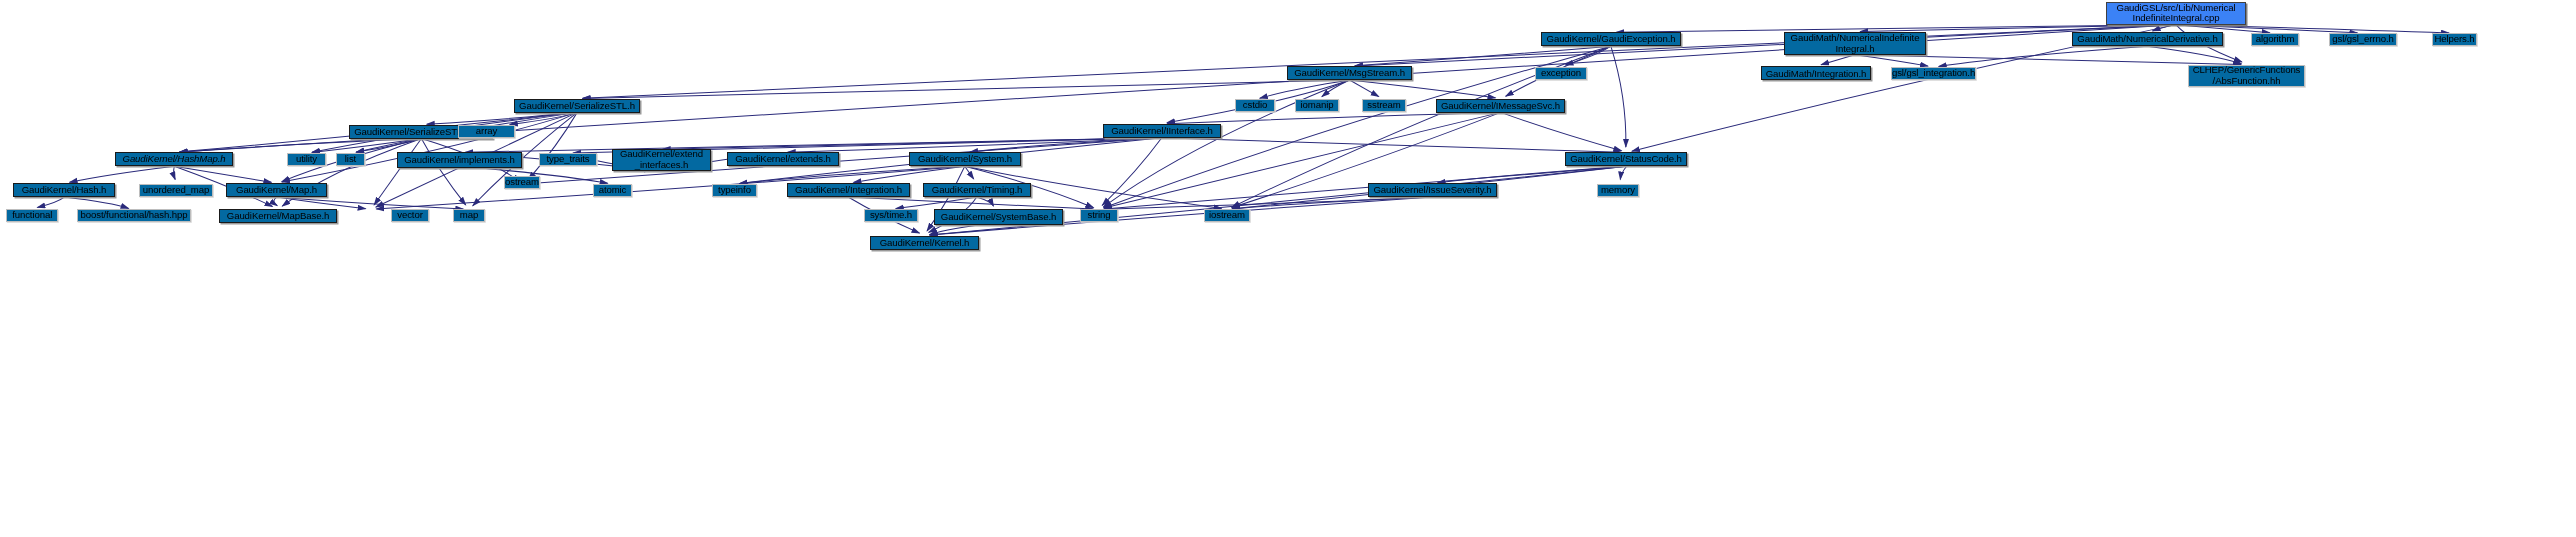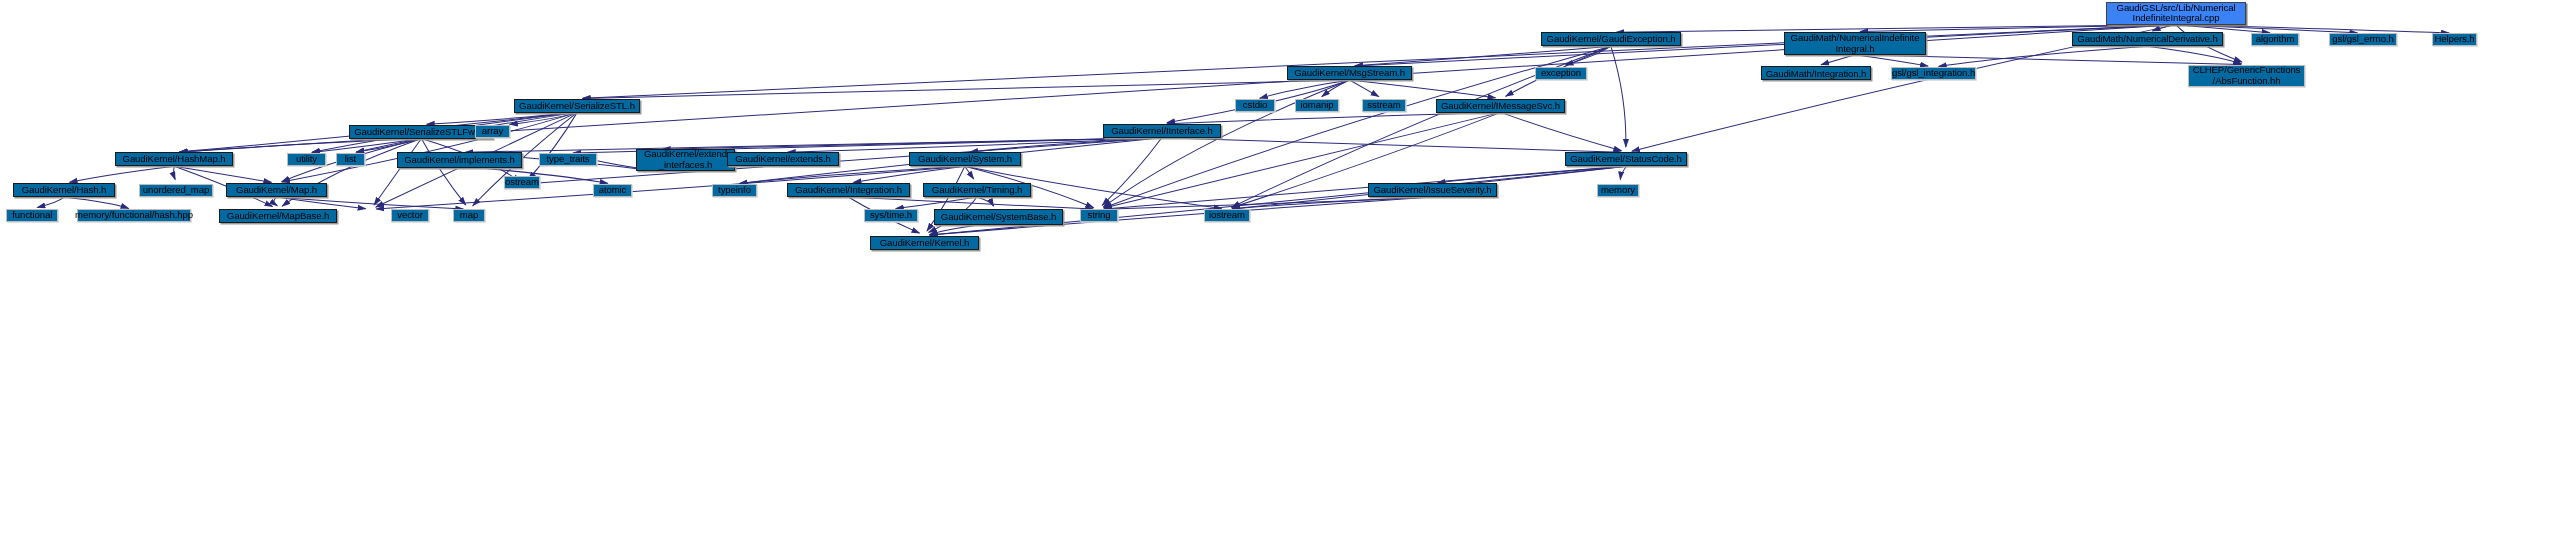--- a/index.html
+++ b/index.html
@@ -182,44 +182,44 @@
       <div class="node hdr" style="left: 1761px; top: 66px; width: 110px; height: 14px; align-items: flex-end;"><span class="nlabel">GaudiMath/Integration.h</span></div>
       <div class="node sys" style="left: 1891px; top: 67px; width: 85px; height: 13px;"><span class="nlabel">gsl/gsl_integration.h</span></div>
       <div class="node sys" style="left: 2188px; top: 65px; width: 117px; height: 21.6px;"><span class="nlabel">CLHEP/GenericFunctions
 /AbsFunction.hh</span></div>
       <div class="node hdr" style="left: 514px; top: 99px; width: 126px; height: 14px;"><span class="nlabel">GaudiKernel/SerializeSTL.h</span></div>
       <div class="node sys" style="left: 1235px; top: 99px; width: 40px; height: 13px;"><span class="nlabel">cstdio</span></div>
       <div class="node sys" style="left: 1295px; top: 99px; width: 44px; height: 13px;"><span class="nlabel">iomanip</span></div>
       <div class="node sys" style="left: 1362px; top: 99px; width: 44px; height: 13px;"><span class="nlabel">sstream</span></div>
       <div class="node hdr" style="left: 1436px; top: 99px; width: 129px; height: 14px;"><span class="nlabel">GaudiKernel/IMessageSvc.h</span></div>
       <div class="node hdr" style="left: 349px; top: 125px; width: 144px; height: 14px;"><span class="nlabel">GaudiKernel/SerializeSTLFwd.h</span></div>
-      <div class="node sys" style="left: 475px; top: 125px; width: 35px; height: 13px;"><span class="nlabel">array</span></div>
+      <div class="node sys" style="left: 458px; top: 125px; width: 57px; height: 13px;"><span class="nlabel">array</span></div>
       <div class="node hdr" style="left: 1103px; top: 124px; width: 118px; height: 14px;"><span class="nlabel">GaudiKernel/IInterface.h</span></div>
-      <div class="node hdr" style="left: 115px; top: 152px; width: 118px; height: 14px;"><span class="nlabel">GaudiKernel/HashMap.h</span></div>
+      <div class="node hdr" style="left: 115px; top: 152px; width: 118px; height: 14px; font-style: italic;"><span class="nlabel">GaudiKernel/HashMap.h</span></div>
       <div class="node sys" style="left: 287px; top: 153px; width: 39px; height: 13px;"><span class="nlabel">utility</span></div>
       <div class="node sys" style="left: 336px; top: 153px; width: 29px; height: 13px;"><span class="nlabel">list</span></div>
       <div class="node hdr" style="left: 397px; top: 152px; width: 125px; height: 16px;"><span class="nlabel">GaudiKernel/implements.h</span></div>
       <div class="node sys" style="left: 539px; top: 153px; width: 58px; height: 13px;"><span class="nlabel">type_traits</span></div>
-      <div class="node hdr" style="left: 612px; top: 149px; width: 99px; height: 21.6px; margin-left: 24px;"><span class="nlabel">GaudiKernel/extend
+      <div class="node hdr" style="left: 612px; top: 149px; width: 99px; height: 21.6px;"><span class="nlabel">GaudiKernel/extend
 _interfaces.h</span></div>
       <div class="node hdr" style="left: 727px; top: 152px; width: 112px; height: 14px;"><span class="nlabel">GaudiKernel/extends.h</span></div>
       <div class="node hdr" style="left: 909px; top: 152px; width: 112px; height: 14px;"><span class="nlabel">GaudiKernel/System.h</span></div>
       <div class="node hdr" style="left: 1565px; top: 152px; width: 122px; height: 14px;"><span class="nlabel">GaudiKernel/StatusCode.h</span></div>
       <div class="node hdr" style="left: 13px; top: 183px; width: 102px; height: 14px;"><span class="nlabel">GaudiKernel/Hash.h</span></div>
       <div class="node sys" style="left: 139px; top: 184px; width: 74px; height: 13px;"><span class="nlabel">unordered_map</span></div>
       <div class="node hdr" style="left: 226px; top: 183px; width: 101px; height: 14px;"><span class="nlabel">GaudiKernel/Map.h</span></div>
       <div class="node sys" style="left: 504px; top: 176px; width: 36px; height: 13px;"><span class="nlabel">ostream</span></div>
       <div class="node sys" style="left: 593px; top: 184px; width: 39px; height: 13px;"><span class="nlabel">atomic</span></div>
       <div class="node sys" style="left: 712px; top: 184px; width: 45px; height: 13px;"><span class="nlabel">typeinfo</span></div>
       <div class="node hdr" style="left: 787px; top: 183px; width: 123px; height: 14px;"><span class="nlabel">GaudiKernel/Integration.h</span></div>
       <div class="node hdr" style="left: 923px; top: 183px; width: 108px; height: 14px;"><span class="nlabel">GaudiKernel/Timing.h</span></div>
       <div class="node hdr" style="left: 1368px; top: 183px; width: 129px; height: 14px;"><span class="nlabel">GaudiKernel/IssueSeverity.h</span></div>
       <div class="node sys" style="left: 1597px; top: 184px; width: 42px; height: 13px;"><span class="nlabel">memory</span></div>
       <div class="node sys" style="left: 6.2px; top: 209px; width: 52px; height: 13px;"><span class="nlabel">functional</span></div>
-      <div class="node sys" style="left: 77px; top: 209px; width: 114px; height: 13px;"><span class="nlabel">memory/functional/hash.hpp</span></div>
+      <div class="node sys" style="left: 77px; top: 209px; width: 114px; height: 13px;"><span class="nlabel">boost/functional/hash.hpp</span></div>
       <div class="node hdr" style="left: 219px; top: 209px; width: 118px; height: 14px;"><span class="nlabel">GaudiKernel/MapBase.h</span></div>
       <div class="node sys" style="left: 352px; top: 209px; width: 38px; height: 13px; margin-left: 39px;"><span class="nlabel">vector</span></div>
       <div class="node sys" style="left: 453px; top: 209px; width: 32px; height: 13px;"><span class="nlabel">map</span></div>
       <div class="node sys" style="left: 864px; top: 209px; width: 54px; height: 13px;"><span class="nlabel">sys/time.h</span></div>
       <div class="node hdr" style="left: 934px; top: 209px; width: 129px; height: 16px;"><span class="nlabel">GaudiKernel/SystemBase.h</span></div>
       <div class="node sys" style="left: 1080px; top: 209px; width: 38px; height: 13px;"><span class="nlabel">string</span></div>
       <div class="node sys" style="left: 1204px; top: 209px; width: 46px; height: 13px;"><span class="nlabel">iostream</span></div>
       <div class="node hdr" style="left: 870px; top: 236px; width: 109px; height: 14px;"><span class="nlabel">GaudiKernel/Kernel.h</span></div>
     </div>
 </div>

